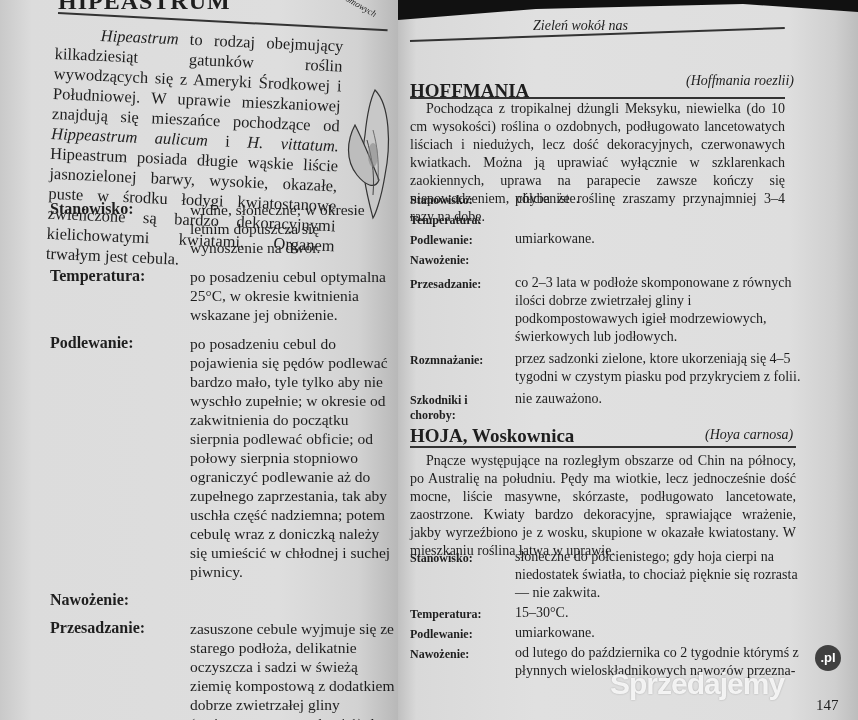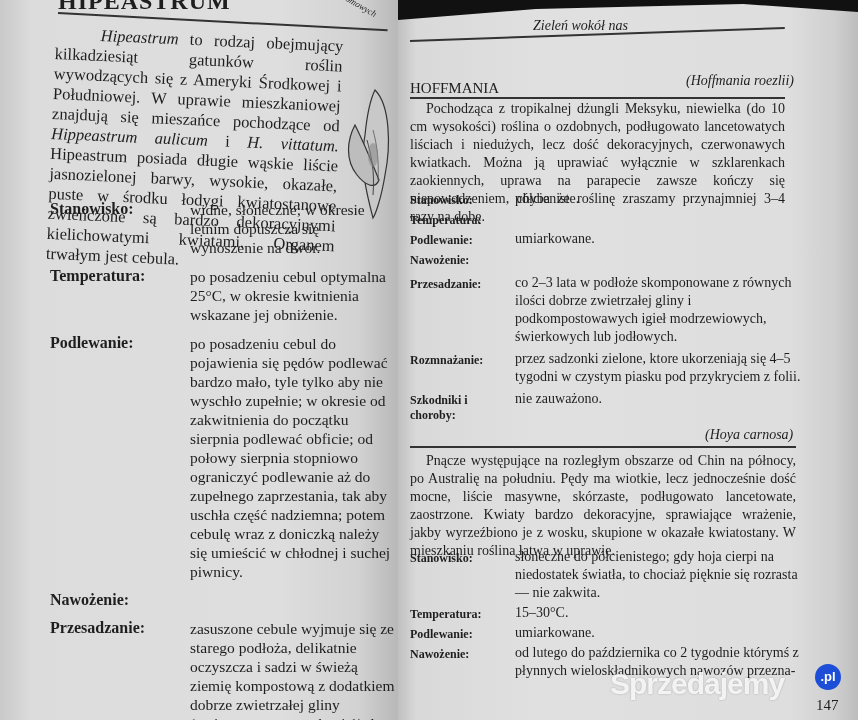--- a/index.html
+++ b/index.html
@@ -34,37 +34,37 @@
     }
     .l-intro .it { font-style:italic; }
     .flower { position:absolute; left:345px; top:85px; width:48px; height:135px; }
     .l-fields { position:absolute; left:50px; top:200px; width:350px; }
     .l-row { display:flex; margin-bottom:10px; }
     .l-label { width:140px; font-weight:bold; font-size:16px; flex:none; }
     .l-value { font-size:15.5px; line-height:19px; width:205px; white-space:normal; }
     
     .r-running { position:absolute; left:135px; top:18px; font-style:italic; font-size:14px; }
     .r-head-rule { position:absolute; left:12px; top:40px; width:375px; height:2px; background:#333; transform:rotate(-2deg); transform-origin:left; }
-    .r-entry-title { position:absolute; font-weight:normal; font-size:15px; }
+    .r-entry-title { position:absolute; font-weight:bold; font-size:19px; }
     .r-latin { position:absolute; font-style:italic; font-size:14px; }
     .r-rule { position:absolute; height:2px; background:#333; }
     .r-text { position:absolute; font-size:14px; line-height:18px; text-align:justify; }
     .r-fields { position:absolute; }
     .r-row { display:flex; margin-bottom:2px; }
     .r-label { width:105px; font-weight:bold; font-size:12px; flex:none; padding-top:3px; }
     .r-value { font-size:14px; line-height:18px; width:290px; }
     .page-num { position:absolute; left:418px; top:697px; font-size:15px; }
     .watermark {
       position:absolute; left:610px; top:667px; font-family:"Liberation Sans",sans-serif; font-weight:bold;
       font-size:30px; color:rgba(255,255,255,0.85); letter-spacing:-1px;
       text-shadow:0 0 2px rgba(0,0,0,0.25);
     }
     .wm-badge {
-      position:absolute; left:815px; top:664px; width:26px; height:26px; border-radius:50%;
-      background:#1d4ed8; color:#fff; font-family:"Liberation Sans",sans-serif; font-weight:bold; font-size:13px;
+      position:absolute; left:815px; top:645px; width:26px; height:26px; border-radius:50%;
+      background:#404040; color:#fff; font-family:"Liberation Sans",sans-serif; font-weight:bold; font-size:13px;
       text-align:center; line-height:26px;
     }
   </style>
 </head>
 <body>
 
 <div class="page page-left">
   <div class="l-title">HIPEASTRUM</div>
   <div class="l-title-rule"></div>
   <div class="l-running">domowych</div>
@@ -137,20 +137,21 @@
     <div class="r-row" style="margin-top:4px">
         <div class="r-label">Rozmnażanie:</div>
         <div class="r-value">przez sadzonki zielone, ktore ukorzeniają się 4–5 tygodni w czystym piasku pod przykryciem z folii.</div>
       </div>
     <div class="r-row" style="margin-top:4px">
         <div class="r-label">Szkodniki i choroby:</div>
         <div class="r-value">nie zauważono.</div>
       </div>
   </div>
 
+  <div class="r-entry-title" style="left:12px;top:425px;">HOJA, Woskownica</div>
   <div class="r-latin" style="left:307px;top:427px;">(Hoya carnosa)</div>
   <div class="r-rule" style="left:12px;top:446px;width:386px;"></div>
   <div class="r-text" style="left:12px;top:452px;width:386px;text-indent:16px;">Pnącze występujące na rozległym obszarze od Chin na północy, po Australię na południu. Pędy ma wiotkie, lecz jednocześnie dość mocne, liście masywne, skórzaste, podługowato lancetowate, zaostrzone. Kwiaty bardzo dekoracyjne, sprawiające wrażenie, jakby wyrzeźbiono je z wosku, skupione w okazałe kwiatostany. W mieszkaniu roślina łatwa w uprawie.</div>
 
   <div class="r-fields" style="left:12px;top:548px;">
     <div class="r-row">
         <div class="r-label">Stanowisko:</div>
         <div class="r-value">słoneczne do półcienistego; gdy hoja cierpi na niedostatek światła, to chociaż pięknie się rozrasta — nie zakwita.</div>
       </div>
     <div class="r-row">

